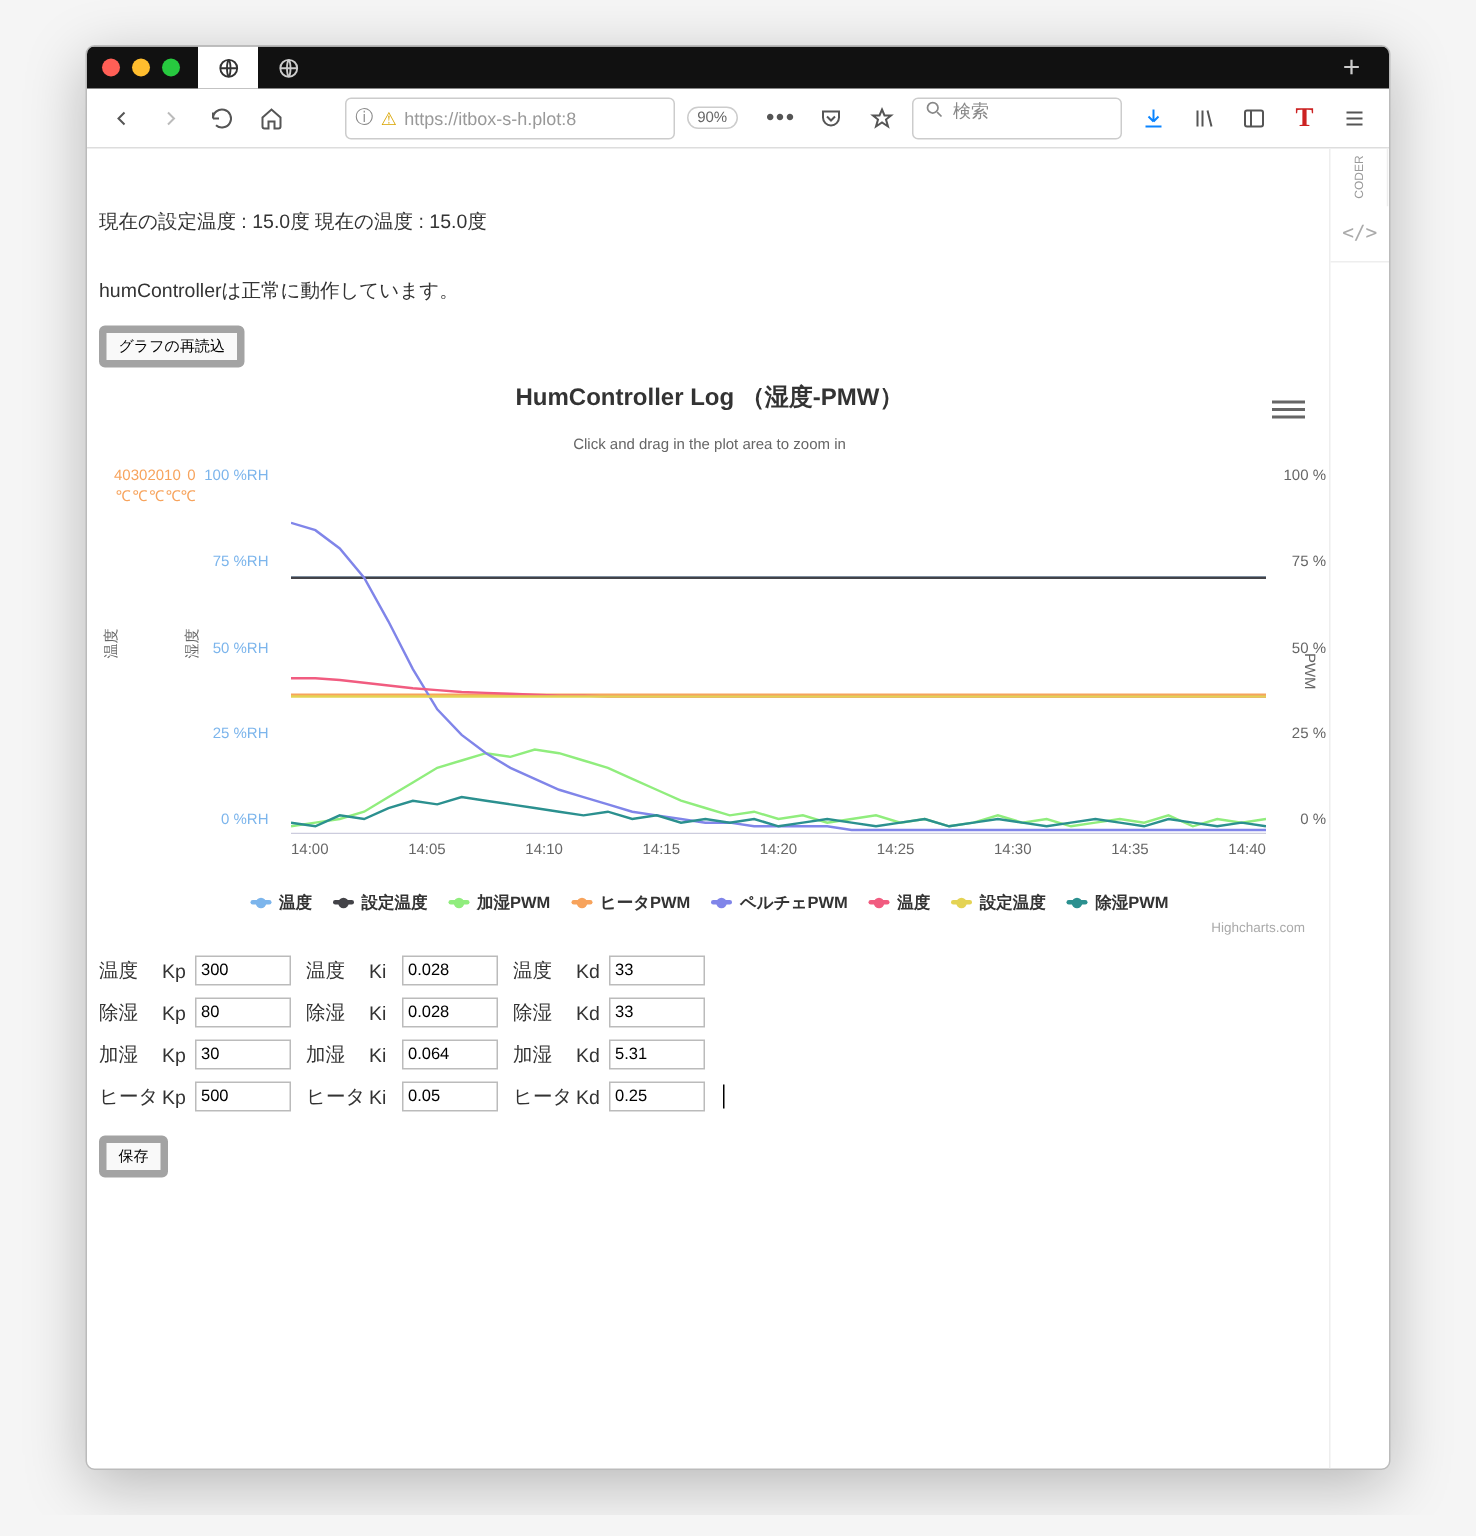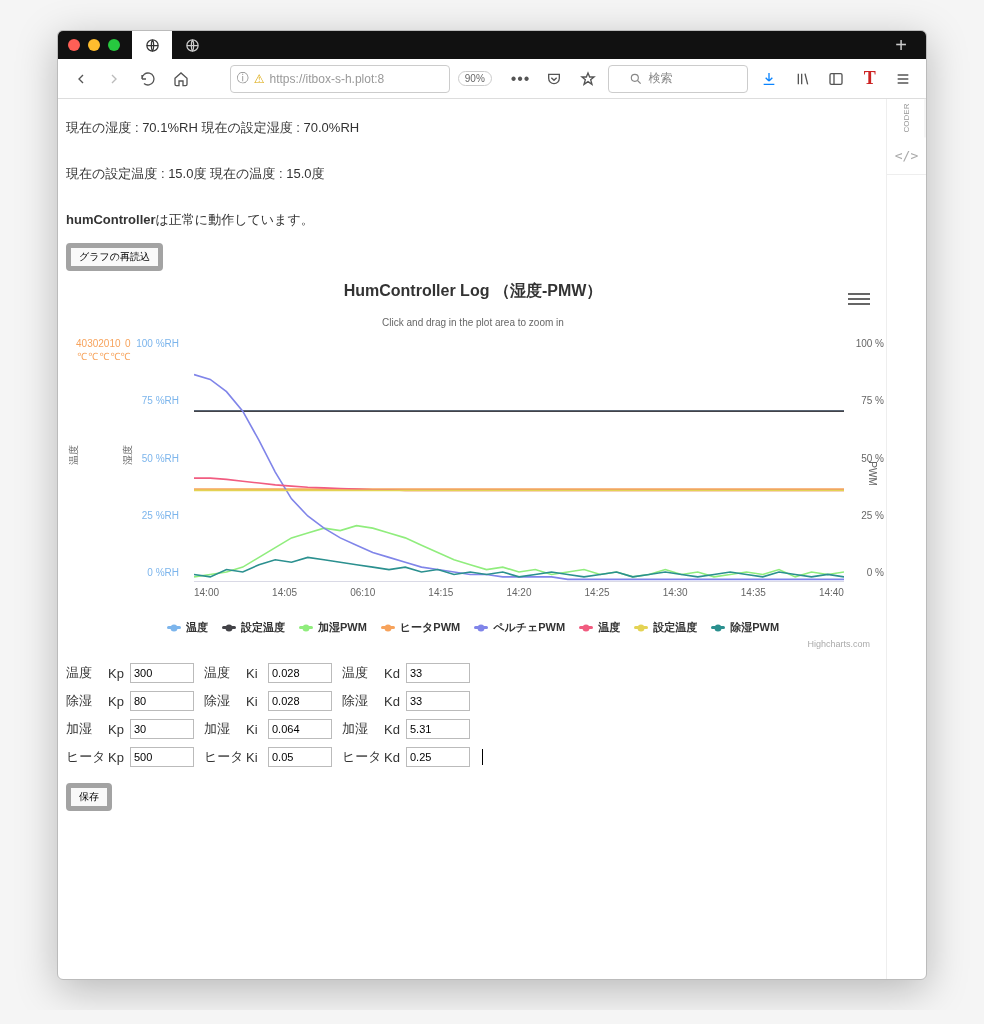--- a/index.html
+++ b/index.html
@@ -78,22 +78,22 @@
   padding: 1px 6px;
   color: #666;
 }
 .dots3 { font-size: 16px; color: #555; letter-spacing: 1px; }
 .searchbox {
   flex: 0 0 140px;
   height: 28px;
   border: 1px solid #ccc;
   border-radius: 4px;
   display: flex;
-  align-items: center;
-  padding: 0 20px;
+  align-items: flex-start;
+  padding: 0 7px;
   gap: 5px;
   font-size: 12px;
   color: #888;
 }
 .spacer { flex: 1; }
 .t-red { color: #cc2222; font-family: Georgia, serif; font-weight: bold; font-size: 18px; }
 .content-wrap {
   display: flex;
   position: relative;
 }
@@ -117,21 +117,21 @@
   justify-content: center;
   border-bottom: 1px solid #eee;
   font-size: 9px;
   color: #888;
   writing-mode: vertical-rl;
   cursor: pointer;
 }
 .side-tab.coder { writing-mode: horizontal-tb; font-size: 8px; transform: rotate(-90deg); color: #999; }
 .side-tab.code { writing-mode: horizontal-tb; font-family: monospace; font-size: 13px; color: #aaa; }
 .status-line { margin: 8px 4px; font-size: 13px; }
-.status-line strong { font-weight: bold; margin-top: 40px; }
+.status-line strong { font-weight: normal; margin-top: 40px; }
 .btn {
   border: 5px solid #a3a3a3;
   border-radius: 4px;
   background: #f9f9f9;
   font-size: 10px;
   padding: 2px 8px;
   cursor: pointer;
   margin: 6px 4px;
 }
 .chart-area {
@@ -334,21 +334,20 @@
     <div class="tbtn">
       <svg viewBox="0 0 24 24" fill="none" stroke="currentColor" stroke-width="2">
           <path d="M4 6h16M4 12h16M4 18h16"></path>
         </svg>
     </div>
   </div>
 
   <div class="content-wrap">
     <div class="content">
 
-      <div class="status-line">現在の湿度 : 70.1%RH   現在の設定湿度 : 70.0%RH</div>
       <div class="status-line" style="margin-top:28px">現在の設定温度 : 15.0度 現在の温度 : 15.0度</div>
       <div class="status-line" style="margin-top:28px">
         <strong>humController</strong><span>は正常に動作しています。</span>
       </div>
 
       <button class="btn">グラフの再読込</button>
 
       <div class="chart-area">
         <div class="chart-hdr">
           <div class="chart-title">HumController Log （湿度-PMW）</div>
@@ -392,21 +391,21 @@
               <path d="M0.0 148.8 L16.0 148.8 L32.0 148.8 L48.0 148.8 L64.0 148.8 L80.0 148.8 L96.0 148.8 L112.0 148.8 L128.0 148.8 L144.0 148.8 L160.0 148.8 L176.0 148.8 L192.0 148.8 L208.0 148.8 L224.0 148.8 L240.0 148.8 L256.0 148.8 L272.0 148.8 L288.0 148.8 L304.0 148.8 L320.0 148.8 L336.0 148.8 L352.0 148.8 L368.0 148.8 L384.0 148.8 L400.0 148.8 L416.0 148.8 L432.0 148.8 L448.0 148.8 L464.0 148.8 L480.0 148.8 L496.0 148.8 L512.0 148.8 L528.0 148.8 L544.0 148.8 L560.0 148.8 L576.0 148.8 L592.0 148.8 L608.0 148.8 L624.0 148.8 L640.0 148.8 " stroke="#f7a35c" fill="none" stroke-width="1.6"></path>
               <path d="M0.0 36.0 L16.0 40.8 L32.0 52.8 L48.0 72.0 L64.0 100.8 L80.0 132.0 L96.0 158.4 L112.0 175.2 L128.0 187.2 L144.0 196.8 L160.0 204.0 L176.0 211.2 L192.0 216.0 L208.0 220.8 L224.0 225.6 L240.0 228.0 L256.0 230.4 L272.0 232.8 L288.0 232.8 L304.0 235.2 L320.0 235.2 L336.0 235.2 L352.0 235.2 L368.0 237.6 L384.0 237.6 L400.0 237.6 L416.0 237.6 L432.0 237.6 L448.0 237.6 L464.0 237.6 L480.0 237.6 L496.0 237.6 L512.0 237.6 L528.0 237.6 L544.0 237.6 L560.0 237.6 L576.0 237.6 L592.0 237.6 L608.0 237.6 L624.0 237.6 L640.0 237.6 " stroke="#8085e9" fill="none" stroke-width="1.6"></path>
               <path d="M0.0 138.0 L16.0 138.0 L32.0 139.2 L48.0 141.0 L64.0 142.8 L80.0 144.6 L96.0 145.8 L112.0 147.0 L128.0 147.6 L144.0 148.2 L160.0 148.8 L176.0 149.4 L192.0 149.4 L208.0 150.0 L224.0 150.0 L240.0 150.0 L256.0 150.0 L272.0 150.0 L288.0 150.0 L304.0 150.0 L320.0 150.0 L336.0 150.0 L352.0 150.0 L368.0 150.0 L384.0 150.0 L400.0 150.0 L416.0 150.0 L432.0 150.0 L448.0 150.0 L464.0 150.0 L480.0 150.0 L496.0 150.0 L512.0 150.0 L528.0 150.0 L544.0 150.0 L560.0 150.0 L576.0 150.0 L592.0 150.0 L608.0 150.0 L624.0 150.0 L640.0 150.0 " stroke="#f15c80" fill="none" stroke-width="1.6"></path>
               <path d="M0.0 150.0 L16.0 150.0 L32.0 150.0 L48.0 150.0 L64.0 150.0 L80.0 150.0 L96.0 150.0 L112.0 150.0 L128.0 150.0 L144.0 150.0 L160.0 150.0 L176.0 150.0 L192.0 150.0 L208.0 150.0 L224.0 150.0 L240.0 150.0 L256.0 150.0 L272.0 150.0 L288.0 150.0 L304.0 150.0 L320.0 150.0 L336.0 150.0 L352.0 150.0 L368.0 150.0 L384.0 150.0 L400.0 150.0 L416.0 150.0 L432.0 150.0 L448.0 150.0 L464.0 150.0 L480.0 150.0 L496.0 150.0 L512.0 150.0 L528.0 150.0 L544.0 150.0 L560.0 150.0 L576.0 150.0 L592.0 150.0 L608.0 150.0 L624.0 150.0 L640.0 150.0 " stroke="#e4d354" fill="none" stroke-width="1.6"></path>
               <path d="M0.0 232.8 L16.0 235.2 L32.0 228.0 L48.0 230.4 L64.0 223.2 L80.0 218.4 L96.0 220.8 L112.0 216.0 L128.0 218.4 L144.0 220.8 L160.0 223.2 L176.0 225.6 L192.0 228.0 L208.0 225.6 L224.0 230.4 L240.0 228.0 L256.0 232.8 L272.0 230.4 L288.0 232.8 L304.0 230.4 L320.0 235.2 L336.0 232.8 L352.0 230.4 L368.0 232.8 L384.0 235.2 L400.0 232.8 L416.0 230.4 L432.0 235.2 L448.0 232.8 L464.0 230.4 L480.0 232.8 L496.0 235.2 L512.0 232.8 L528.0 230.4 L544.0 232.8 L560.0 235.2 L576.0 230.4 L592.0 232.8 L608.0 235.2 L624.0 232.8 L640.0 235.2 " stroke="#2b908f" fill="none" stroke-width="1.6"></path>
               <line x1="0" x2="640" y1="240" y2="240" stroke="#ccd" stroke-width="1"></line>
             </svg>
           <div class="xticks" id="x-ticks">
               <span>14:00</span>
               <span>14:05</span>
-              <span>06:10</span>
+              <span>14:10</span>
               <span>14:15</span>
               <span>14:20</span>
               <span>14:25</span>
               <span>14:30</span>
               <span>14:35</span>
               <span>14:40</span>
             </div>
         </div>
 
         <div class="legend" id="legend">

